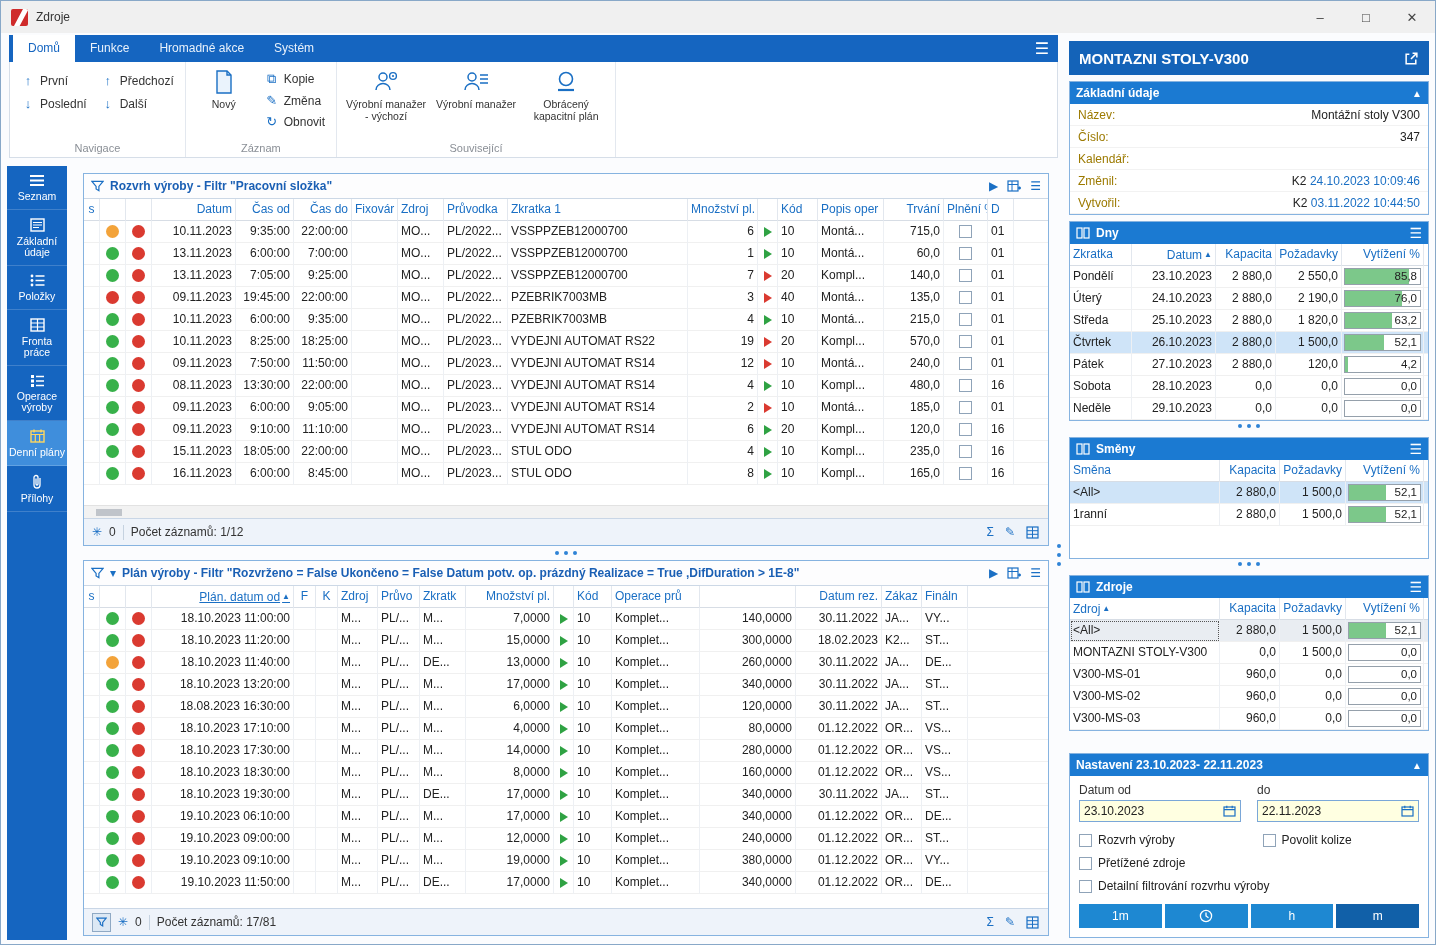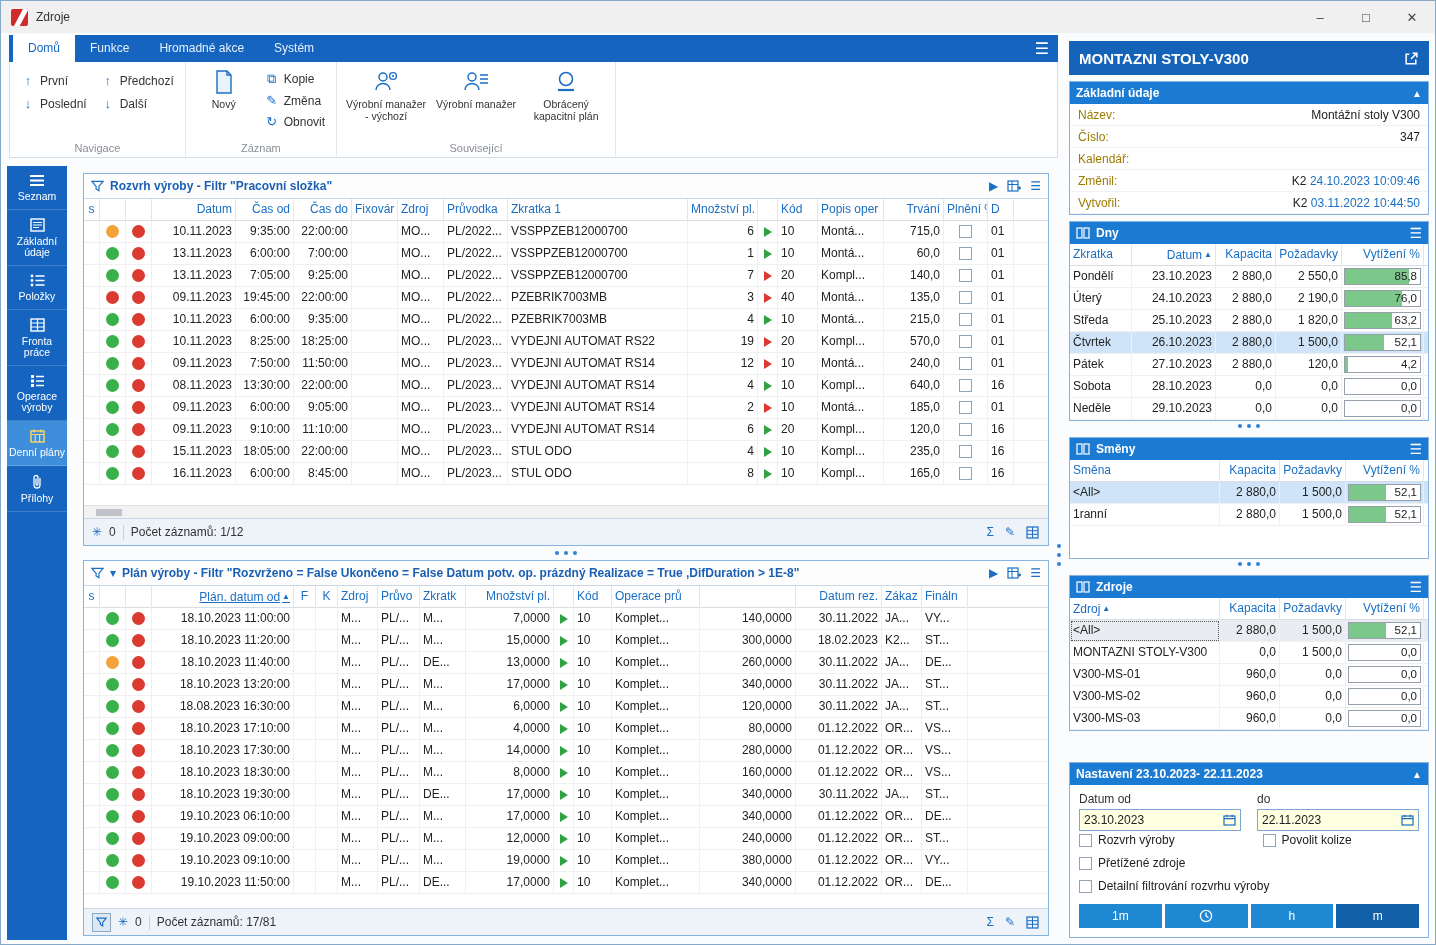--- a/index.html
+++ b/index.html
@@ -85,21 +85,21 @@
 .meter .mval{position:absolute;right:3px;top:0;line-height:15px;font-size:11.5px}
 .focuscell{outline:1px dotted #555;outline-offset:-2px}
 
 #settingsSection{margin-top:auto}
 .setbody{padding:7px 9px 9px}
 .daterow{display:flex;gap:16px}
 .dfield{flex:1}
 .dlabel{font-size:12px;color:#333;margin-bottom:3px}
 .dinput{height:22px;border:1px solid #7aa7d8;background:#ffffe1;display:flex;align-items:center;padding:0 4px;gap:4px}
 .dinput .dval{flex:1}
-.checks{display:flex;flex-wrap:wrap;margin-top:2px;row-gap:9px}
+.checks{display:flex;flex-wrap:wrap;margin-top:11px;row-gap:9px}
 .checkitem{display:flex;align-items:center;gap:6px;font-size:12px}
 .ck0{width:54%}.ck1{width:46%}.ck2{width:100%}.ck3{width:100%}
 .btnrow{display:flex;gap:3px;margin-top:11px}
 .setbtn{flex:1;height:24px;background:#1e88d2;color:#fff;display:flex;align-items:center;justify-content:center;font-size:12px}
 .setbtn.active{background:#1160a8}
 svg{display:block}
 </style>
 </head>
 <body>
 
@@ -451,21 +451,21 @@
         <div class="cell r" style="width: 58px;">13:30:00</div>
         <div class="cell r" style="width: 58px;">22:00:00</div>
         <div class="cell " style="width: 46px;"></div>
         <div class="cell " style="width: 46px;">MO...</div>
         <div class="cell " style="width: 64px;">PL/2023...</div>
         <div class="cell " style="width: 180px;">VYDEJNI AUTOMAT RS14</div>
         <div class="cell r" style="width: 70px;">4</div>
         <div class="cell c" style="width: 20px;"><span class="arr "></span></div>
         <div class="cell " style="width: 40px;">10</div>
         <div class="cell " style="width: 66px;">Kompl...</div>
-        <div class="cell r" style="width: 60px;">640,0</div>
+        <div class="cell r" style="width: 60px;">480,0</div>
         <div class="cell r c" style="width: 44px;"><span class="chk"></span></div>
         <div class="cell " style="width: 26px;">16</div>
       </div>
       <div class="trow">
         <div class="cell c" style="width: 16px;"></div>
         <div class="cell c" style="width: 26px;"><span class="dot green"></span></div>
         <div class="cell c" style="width: 26px;"><span class="dot red"></span></div>
         <div class="cell r" style="width: 84px;">09.11.2023</div>
         <div class="cell r" style="width: 58px;">6:00:00</div>
         <div class="cell r" style="width: 58px;">9:05:00</div>

